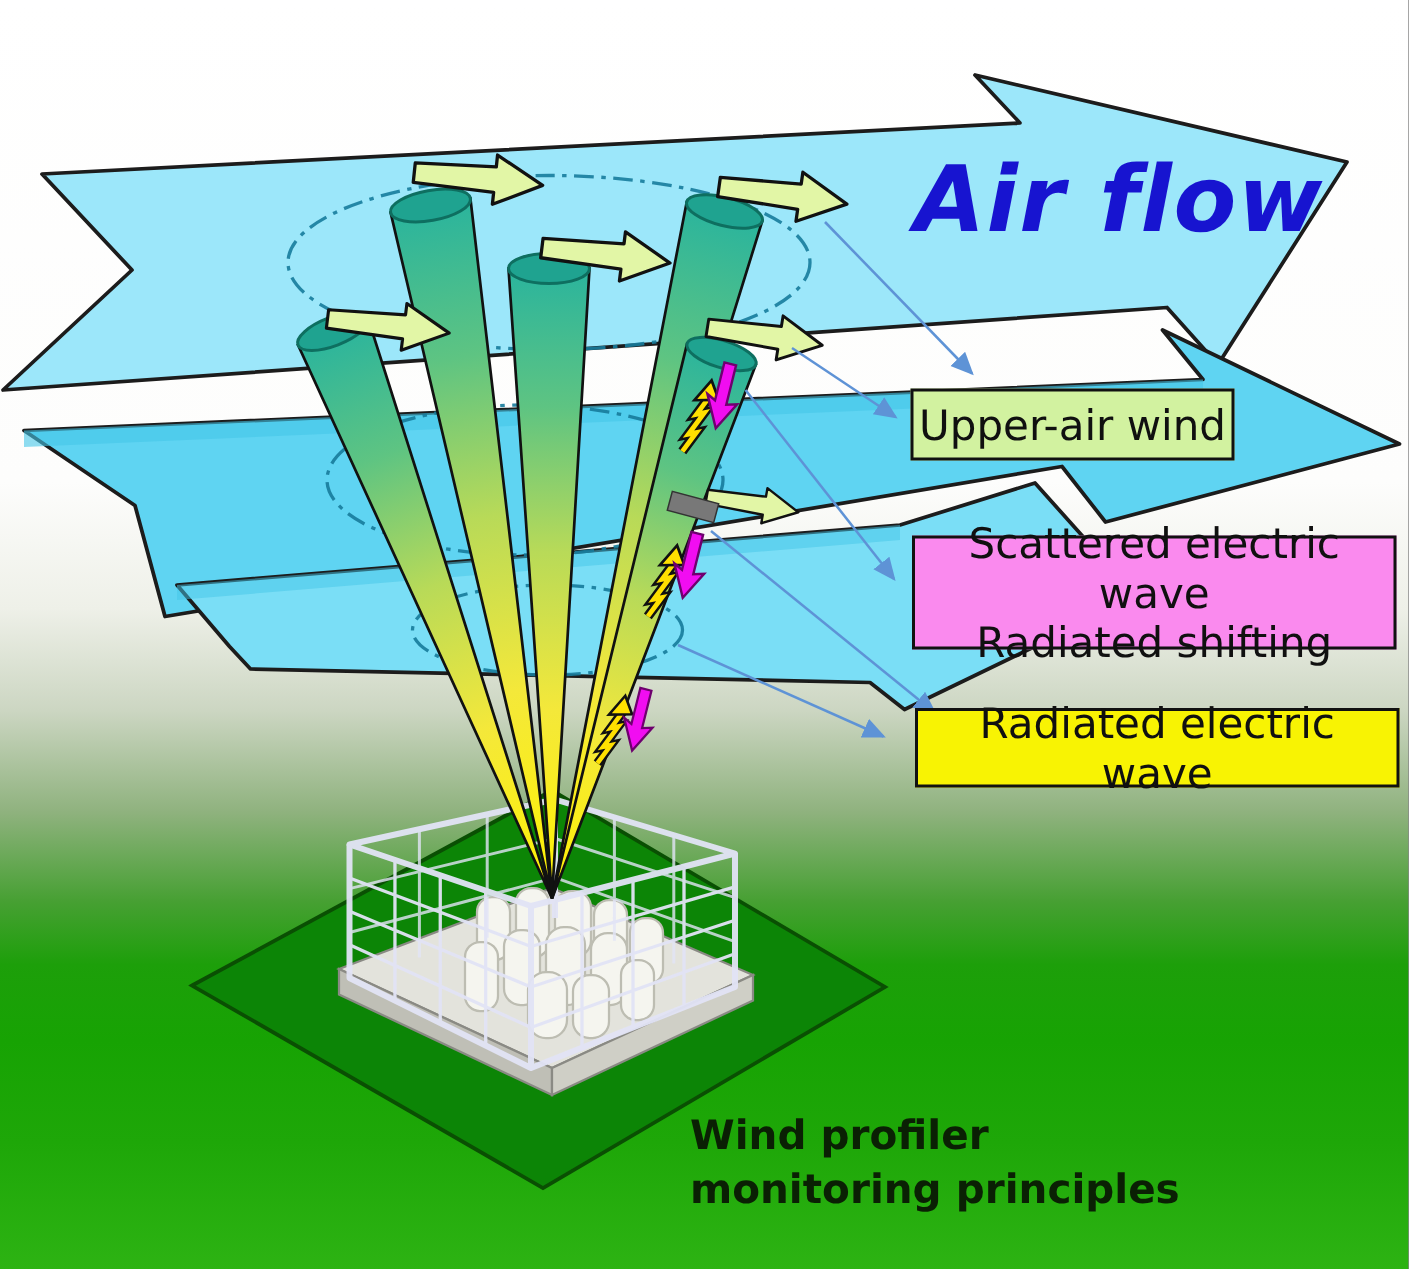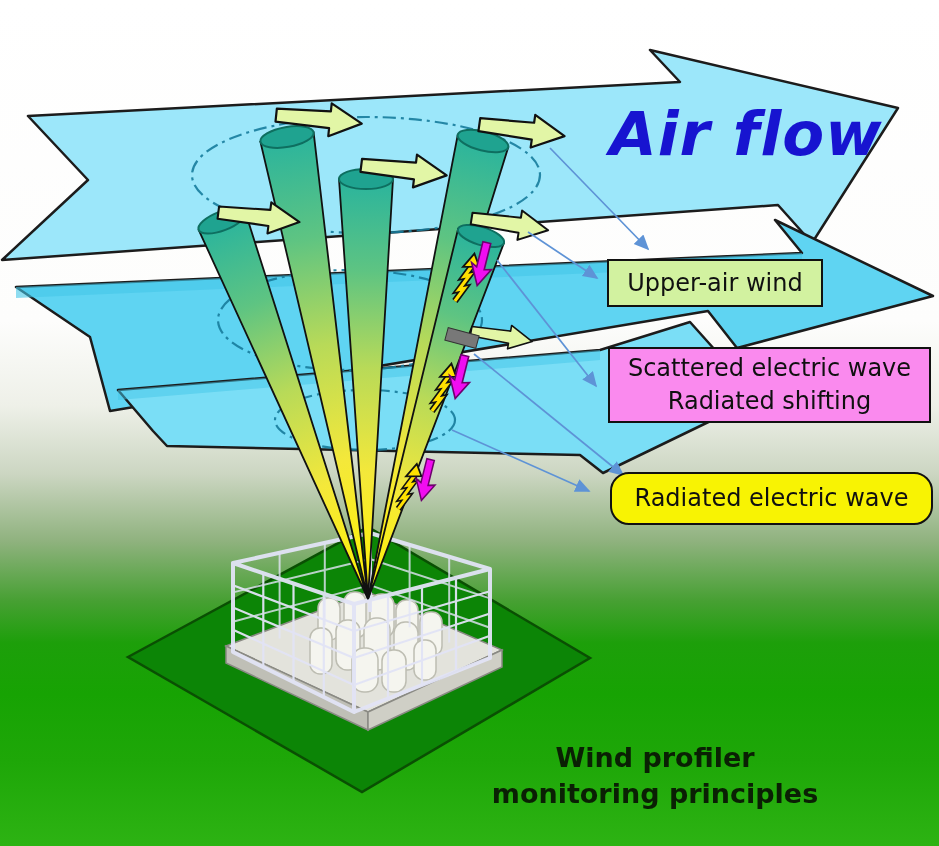--- a/index.html
+++ b/index.html
@@ -7,31 +7,31 @@
     position:relative;width:939px;height:846px;overflow:hidden;
     font-family:"DejaVu Sans","Liberation Sans",sans-serif;
     background:linear-gradient(180deg,#ffffff 0%,#fdfdfc 38%,#eef0e8 48%,
       #ccd6c2 56%,#8fb27e 64%,#47a033 71%,#1d9f0a 76%,#17a303 82%,
       #1ea708 90%,#2db313 100%);
   }
   .stage svg{position:absolute;left:0;top:0;}
   .label-box{
     position:absolute;display:flex;flex-direction:column;justify-content:center;
     align-items:center;border:2.5px solid #111;box-sizing:border-box;
-    font-size:24px;color:#101010;line-height:33px;text-align:center;
+    font-size:28px;color:#101010;line-height:33px;text-align:center;
   }
   .box-green{left:607px;top:259px;width:216px;height:48px;}
-  .box-pink{left:608px;top:347px;width:323px;height:76px;}
+  .box-pink{left:608px;top:357px;width:323px;height:76px;}
   .box-yellow{left:610px;top:472px;width:323px;height:53px;}
   .airflow-title{
     position:absolute;left:596px;top:98px;width:300px;text-align:center;
     font-size:61px;font-weight:bold;font-style:italic;letter-spacing:1px;
   }
   .caption{
-    position:absolute;left:460px;top:740px;width:390px;text-align:center;
+    position:absolute;left:460px;top:740px;width:390px;
     font-size:27px;font-weight:bold;line-height:36px;
   }
 </style>
 </head>
 <body>
 
 <div class="stage">
 
 <svg width="939" height="846" viewBox="0 0 939 846">
   <defs>
@@ -203,21 +203,21 @@
 
 <div class="label-box box-green" style="background: rgb(210, 242, 160);">
   <span>Upper-air wind</span>
 </div>
 
 <div class="label-box box-pink" style="background: rgb(250, 138, 238);">
   <div>Scattered electric wave</div>
   <div>Radiated shifting</div>
 </div>
 
-<div class="label-box box-yellow" style="background: rgb(248, 243, 3); border-radius: 19px;">
+<div class="label-box box-yellow" style="background: rgb(248, 243, 3);">
   <span>Radiated electric wave</span>
 </div>
 
 <div class="caption" style="color: rgb(10, 32, 4);">
   <div>Wind profiler</div>
   <div>monitoring principles</div>
 </div>
 
 </div>
 

